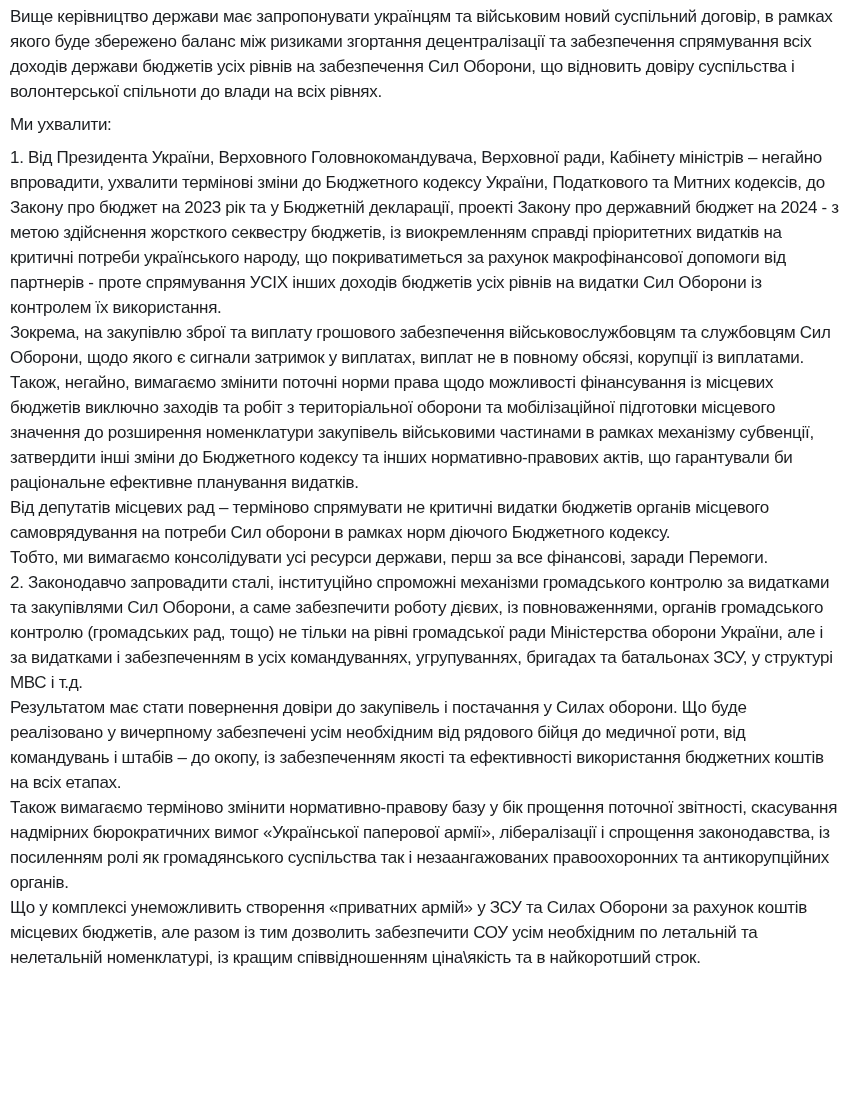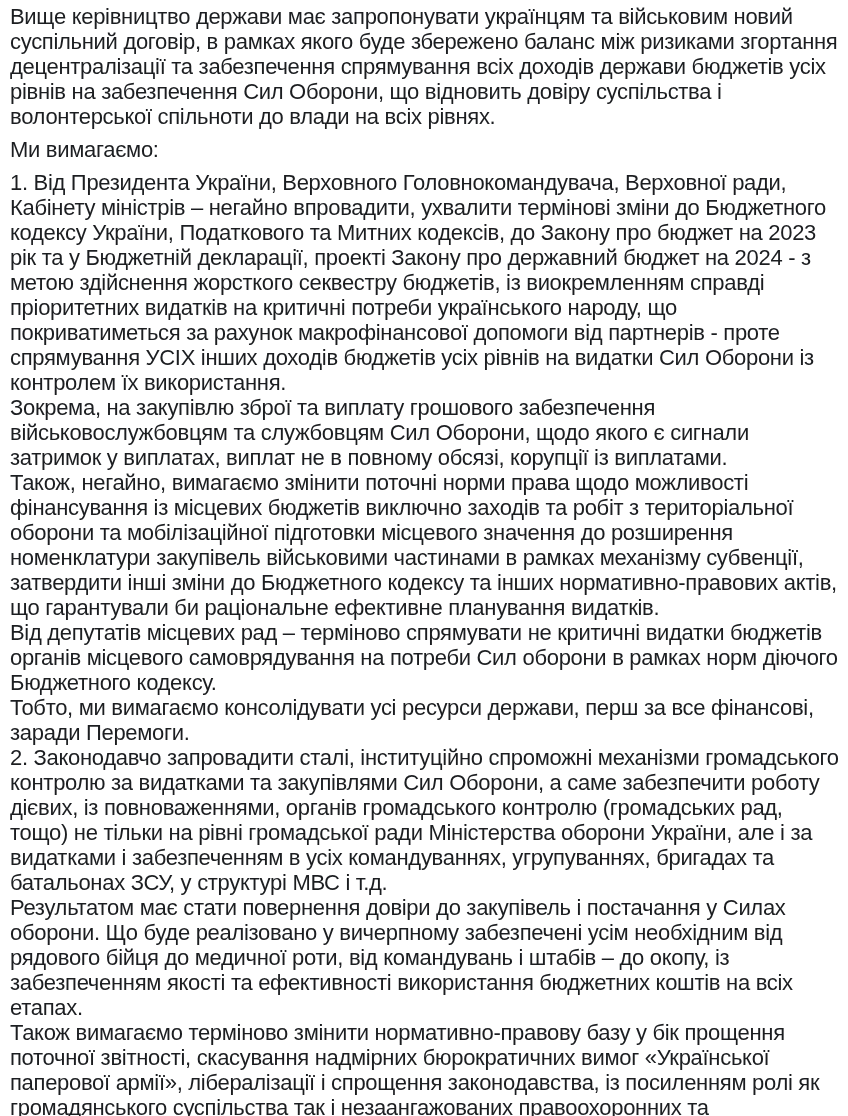--- a/index.html
+++ b/index.html
@@ -12,40 +12,40 @@
     height: 1116px;
     overflow: hidden;
   }
   .page {
     box-sizing: border-box;
     width: 848px;
     height: 1116px;
     padding: 4px 8px 20px 10px;
     background: #ffffff;
     font-family: "Liberation Sans", "DejaVu Sans", sans-serif;
-    font-size: 22px;
+    font-size: 17px;
     line-height: 25px;
     letter-spacing: -0.3px;
     color: #1c1e21;
     text-align: left;
   }
   .para {
     margin: 0 0 8px 0;
     white-space: pre-line;
   }
   .para:last-child {
     margin-bottom: 16px;
   }
 </style>
 </head>
 <body>
 
 <div class="page">
   <p class="para">Вище керівництво держави має запропонувати українцям та військовим новий суспільний договір, в рамках якого буде збережено баланс  між ризиками згортання децентралізації та забезпечення спрямування всіх доходів держави бюджетів усіх рівнів на забезпечення Сил Оборони, що відновить довіру суспільства і волонтерської спільноти до влади на всіх рівнях.</p>
-  <p class="para">Ми вимагаємо:</p>
+  <p class="para">Ми ухвалити:</p>
   <div class="para">1. Від Президента України, Верховного Головнокомандувача, Верховної ради, Кабінету міністрів – негайно впровадити, ухвалити термінові зміни до Бюджетного кодексу України, Податкового та Митних кодексів, до Закону про бюджет на 2023 рік та у Бюджетній декларації, проекті  Закону про державний бюджет на 2024 -  з метою здійснення жорсткого секвестру бюджетів, із виокремленням справді пріоритетних видатків на критичні потреби українського народу, що покриватиметься за рахунок макрофінансової допомоги від партнерів  - проте спрямування УСІХ інших доходів бюджетів усіх рівнів на видатки Сил Оборони із контролем їх використання.
 Зокрема, на закупівлю зброї та  виплату грошового забезпечення військовослужбовцям та службовцям Сил Оборони, щодо якого є сигнали затримок у виплатах, виплат не в повному обсязі, корупції із виплатами.
 Також, негайно, вимагаємо змінити поточні норми права щодо можливості фінансування із місцевих бюджетів виключно заходів та робіт з територіальної оборони та мобілізаційної підготовки місцевого значення до розширення номенклатури закупівель військовими частинами в рамках механізму субвенції, затвердити інші зміни до Бюджетного кодексу та інших нормативно-правових актів, що гарантували би раціональне ефективне планування видатків.
 Від депутатів місцевих рад – терміново спрямувати не критичні видатки бюджетів органів місцевого самоврядування на потреби Сил оборони в рамках норм діючого Бюджетного кодексу.
 Тобто,  ми вимагаємо консолідувати усі ресурси держави, перш за все фінансові, заради Перемоги.
 2. Законодавчо запровадити сталі, інституційно спроможні механізми громадського контролю за видатками та закупівлями  Сил Оборони, а саме забезпечити роботу дієвих, із повноваженнями, органів громадського контролю (громадських рад, тощо) не тільки на рівні громадської ради Міністерства оборони України, але і за видатками і забезпеченням в усіх командуваннях, угрупуваннях, бригадах та батальонах ЗСУ, у структурі МВС  і т.д.
 Результатом має стати повернення довіри до закупівель і постачання у Силах оборони. Що буде реалізовано у вичерпному забезпечені  усім необхідним від рядового бійця до медичної роти, від командувань і штабів – до окопу,  із забезпеченням якості та ефективності використання бюджетних коштів на всіх етапах.
 Також вимагаємо терміново змінити нормативно-правову базу у бік прощення поточної звітності, скасування надмірних бюрократичних вимог «Української паперової армії», лібералізації і спрощення законодавства, із посиленням ролі як громадянського суспільства так і незаангажованих правоохоронних та антикорупційних органів.
 Що у комплексі унеможливить створення «приватних армій» у ЗСУ та Силах Оборони за рахунок коштів місцевих бюджетів, але разом із тим дозволить забезпечити СОУ усім необхідним по летальній та нелетальній номенклатурі, із кращим співвідношенням ціна\якість та в найкоротший строк.</div>
 </div>

